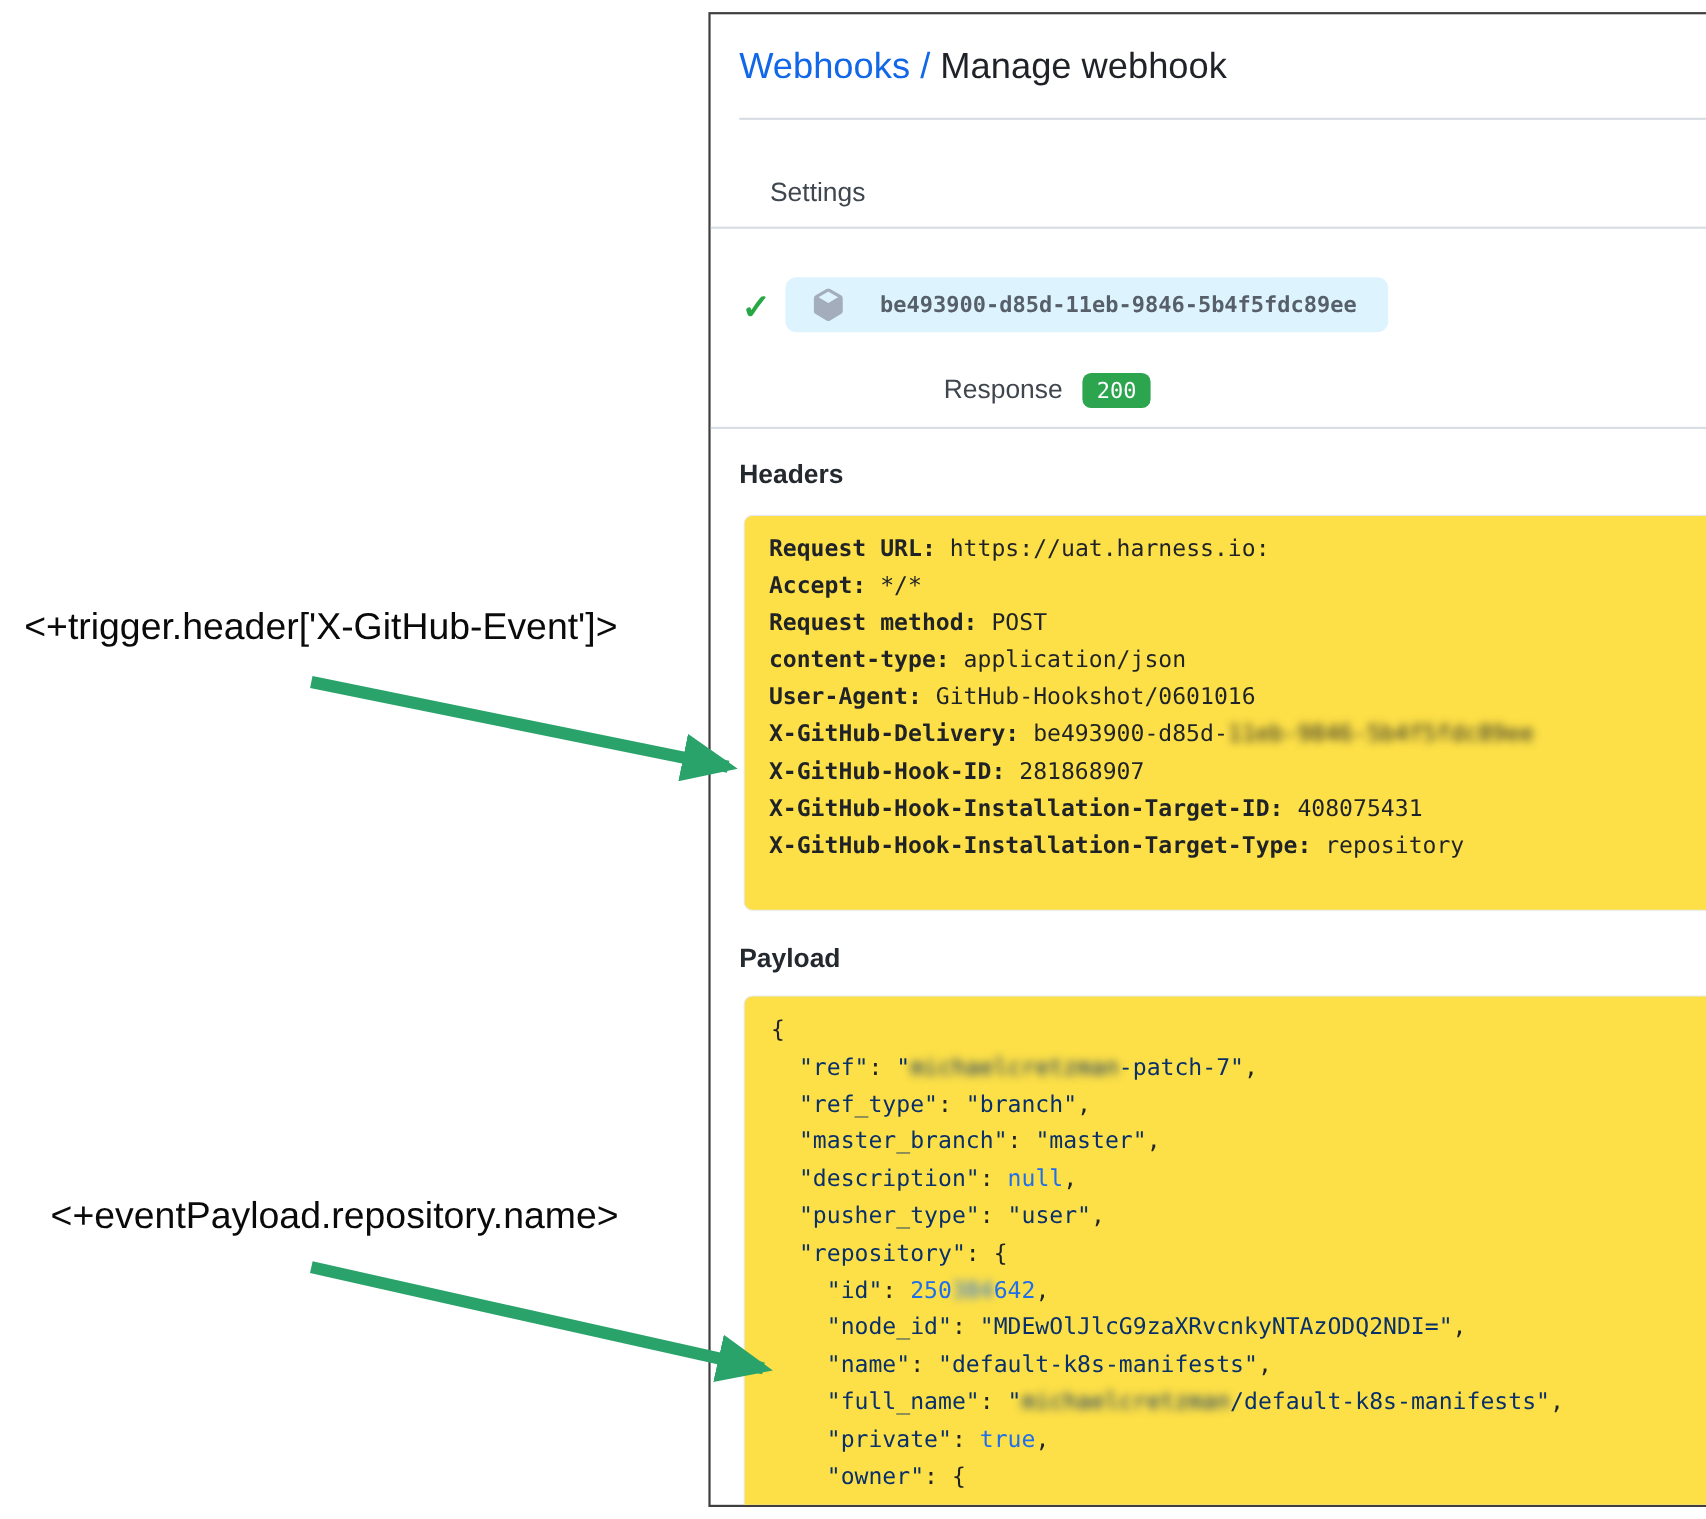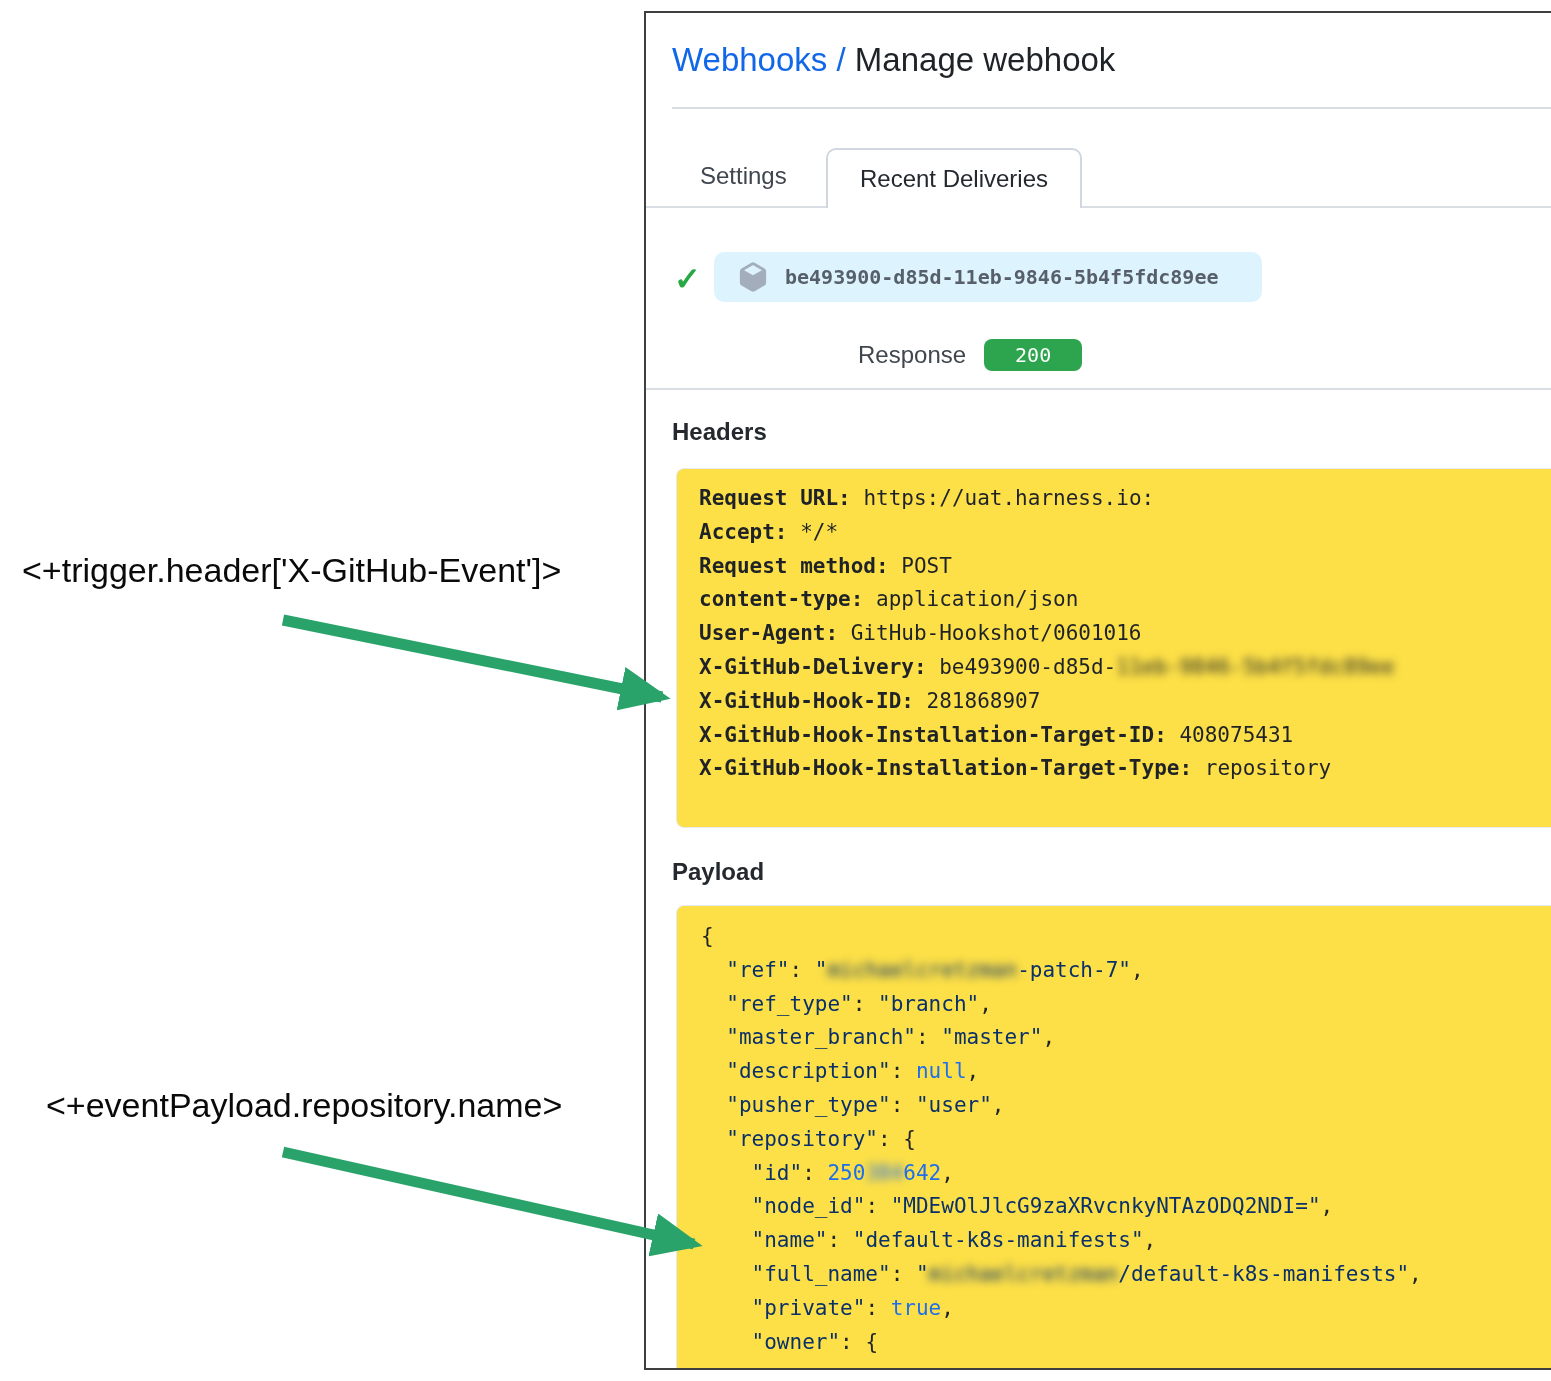--- a/index.html
+++ b/index.html
@@ -24,35 +24,35 @@
   .tabnav1{position:absolute;left:0;right:0;top:135px;height:58px;border-bottom:2px solid #d8dee4;}
   .tab-settings{position:absolute;left:54px;top:14px;font-size:24px;color:#3f464e;cursor:pointer;}
   .tab-active1{position:absolute;left:180px;bottom:-2px;width:256px;height:60px;background:#fff;
                border:2px solid #d0d7de;border-bottom:none;border-radius:10px 10px 0 0;
                box-sizing:border-box;display:flex;align-items:center;justify-content:center;
                font-size:24px;color:#24292f;font-weight:500;}
 
   
   .check-icon{position:absolute;left:28px;top:247px;font-size:32px;font-weight:700;color:#28a745;}
   .delivery-pill{position:absolute;left:68px;top:239px;width:548px;height:50px;background:#ddf4ff;
-                 border-radius:10px;display:flex;align-items:center;gap:17px;padding-left:24px;
+                 border-radius:10px;display:flex;align-items:center;gap:32px;padding-left:24px;
                  box-sizing:border-box;cursor:pointer;}
   .delivery-guid{font-family:"DejaVu Sans Mono", monospace;font-size:20px;font-weight:600;color:#57606a;}
   .pkg-svg{width:30px;height:30px;display:block;}
 
   
   .tabnav2{position:absolute;left:0;right:0;top:309px;height:66px;border-bottom:2px solid #d8dee4;}
   .tab-request{position:absolute;left:20px;bottom:-2px;width:157px;height:68px;background:#fff;
                border:2px solid #d0d7de;border-bottom:none;border-radius:10px 10px 0 0;
                box-sizing:border-box;display:flex;align-items:center;justify-content:center;
                font-size:24px;color:#24292f;font-weight:500;}
   .tab-response{position:absolute;left:212px;top:0;height:66px;display:flex;align-items:center;gap:18px;
                 font-size:24px;color:#3f464e;cursor:pointer;}
   .status-badge{background:#2da44e;color:#ffffff;font-family:"DejaVu Sans Mono", monospace;
-                font-size:20px;padding:4px 31px;border-radius:8px;}
+                font-size:20px;padding:4px 13px;border-radius:8px;}
 
   
   .section-title{position:absolute;left:26px;font-size:24px;font-weight:700;color:#24292f;}
   #headers-title{top:405px;}
   #payload-title{top:845px;}
 
   
   .code-box{position:absolute;left:30px;right:4px;background:#fde047;border:1px solid #e6eaee;
             border-radius:8px;box-sizing:border-box;
             font-family:"DejaVu Sans Mono", monospace;font-size:21px;line-height:33.8px;color:#1f2328;}
@@ -77,21 +77,20 @@
   <div id="frame">
     <div id="frame-inner">
 
       <div class="page-title">
         <span class="link">Webhooks</span><span class="link"> / </span><span>Manage webhook</span>
       </div>
       <div class="divider"></div>
 
       <div class="tabnav1">
         <div class="tab-settings">Settings</div>
-        <div class="tab-active1">Recent Deliveries</div>
       </div>
 
       <div class="check-icon">✓</div>
       <div class="delivery-pill">
         <span>
           <svg class="pkg-svg" viewBox="0 0 16 16" aria-hidden="true">
             <path fill="#a3adbb" d="M8.878.392a1.75 1.75 0 0 0-1.756 0l-5.25 3.045A1.75 1.75 0 0 0 1 4.951v6.098c0 .624.332 1.2.872 1.514l5.25 3.045a1.75 1.75 0 0 0 1.756 0l5.25-3.045c.54-.313.872-.89.872-1.514V4.951c0-.624-.332-1.2-.872-1.514ZM7.875 1.69a.25.25 0 0 1 .25 0l4.63 2.685L8 7.133 3.245 4.375ZM2.5 5.677v5.372c0 .09.047.171.125.216l4.625 2.683V8.432Zm6.25 8.271 4.625-2.683a.25.25 0 0 0 .125-.216V5.677L8.75 8.432Z"></path>
           </svg>
         </span>
         <span class="delivery-guid">be493900-d85d-11eb-9846-5b4f5fdc89ee</span>

